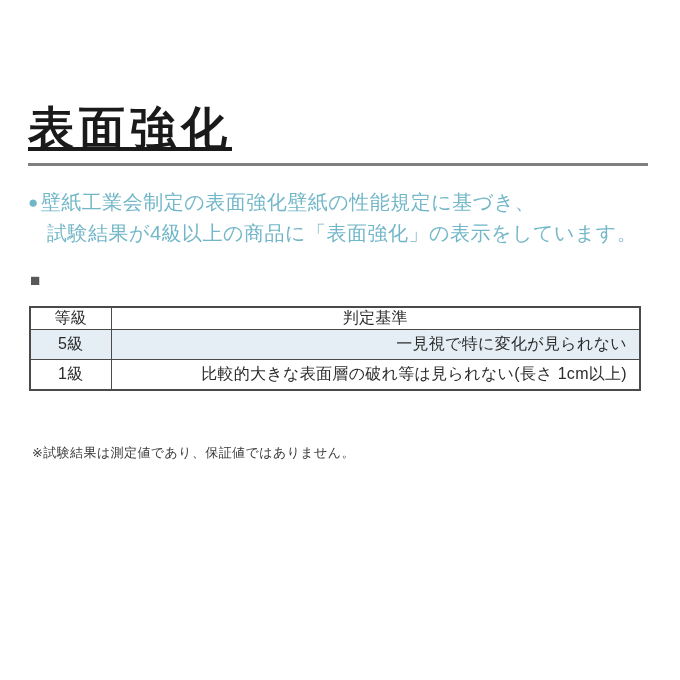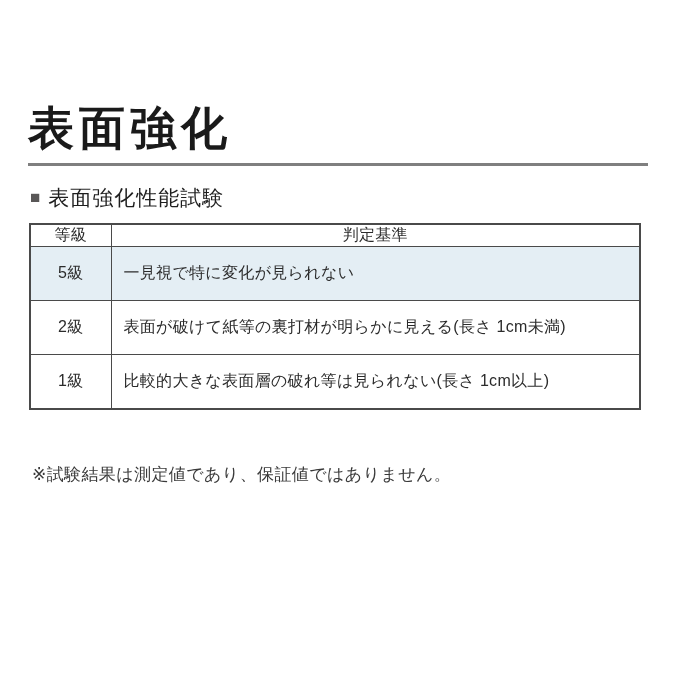--- a/index.html
+++ b/index.html
@@ -20,20 +20,21 @@
     overflow:hidden;
   }
   .page{width:680px;height:680px;position:relative;}
   .page-title{
     margin:102px 0 0 28px;
     font-size:46px;
     line-height:52px;
     font-weight:600;
     letter-spacing:5px;
     color:#1a1a1a;
+    text-decoration:underline;
   }
   .title-rule{
     margin:9px 0 0 28px;
     width:620px;height:3px;
     background:var(--rule-gray);
   }
   .intro{
     margin:21px 0 0 28px;
     font-size:20px;
     line-height:31px;
@@ -68,65 +69,64 @@
   table.criteria th,table.criteria td{
     border:1px solid var(--border-gray);
     height:17px;
     font-weight:normal;
     letter-spacing:0.3px;
   }
   table.criteria{border:2px solid var(--border-gray);}
   col.c-grade{width:81px;}
   th{text-align:center;background:#ffffff;}
   td.grade{text-align:center;}
-  td.criteria-cell{text-align:left;padding:16px 12px;}
+  td.criteria-cell{text-align:right;padding:4px 12px;}
   tr.hl td{background:var(--row-highlight);}
   .footnote{
     margin:53px 0 0 32px;
-    font-size:17px;
+    font-size:13px;
     color:#3a3a3a;
     letter-spacing:0.4px;
   }
 </style>
 </head>
 <body>
 
 <div class="page">
 
   <h1 class="page-title">表面強化</h1>
 
   <div class="title-rule"></div>
 
+  <div class="intro">
+    <div class="line1"><span class="bullet">●</span><span>壁紙工業会制定の表面強化壁紙の性能規定に基づき、</span></div>
+    <div class="line2">試験結果が4級以上の商品に「表面強化」の表示をしています。</div>
+  </div>
 
   <div class="section-heading">
     <span class="marker">■</span>
-    <span>表面強化性能試験</span>
   </div>
 
   <table class="criteria">
     <colgroup>
       <col class="c-grade">
       <col class="c-criteria">
     </colgroup>
     <thead>
       <tr>
         <th>等級</th>
         <th>判定基準</th>
       </tr>
     </thead>
     <tbody>
         <tr class="hl">
           <td class="grade">5級</td>
           <td class="criteria-cell">一見視で特に変化が見られない</td>
         </tr>
         <tr>
-          <td class="grade">2級</td>
-          <td class="criteria-cell">表面が破けて紙等の裏打材が明らかに見える(長さ 1cm未満)</td>
-        </tr>
-        <tr>
           <td class="grade">1級</td>
           <td class="criteria-cell">比較的大きな表面層の破れ等は見られない(長さ 1cm以上)</td>
         </tr>
       </tbody>
   </table>
 
   <div class="footnote">※試験結果は測定値であり、保証値ではありません。</div>
 
 </div>
 

